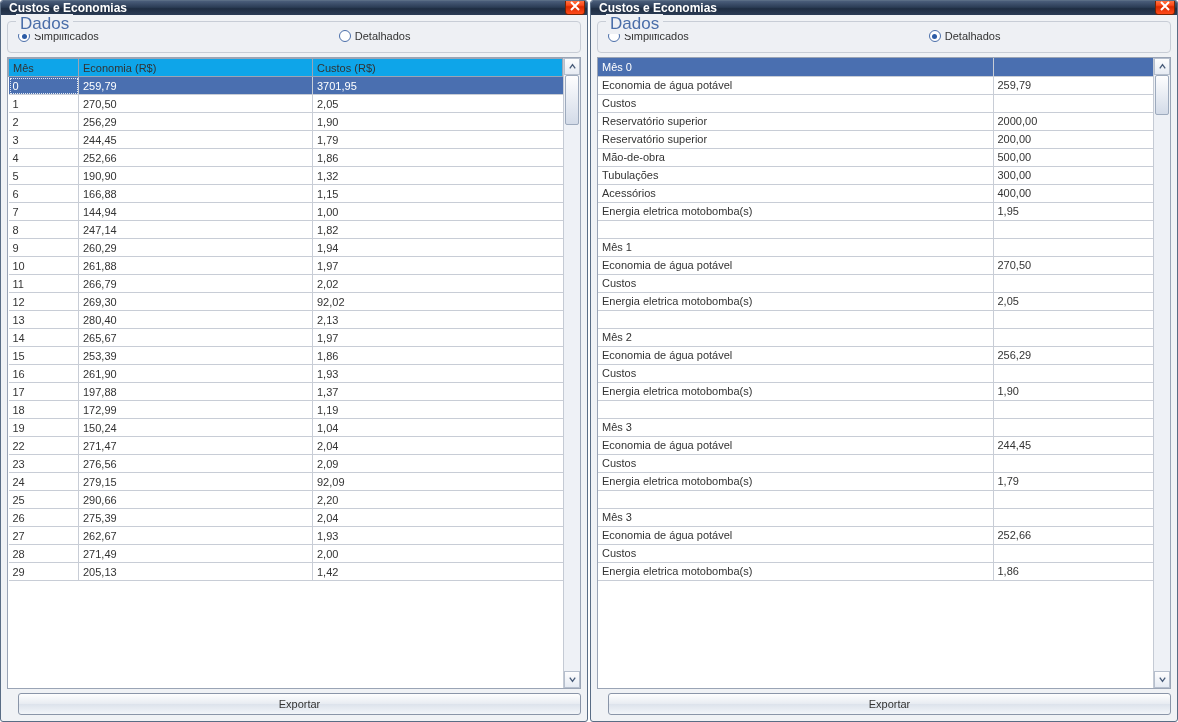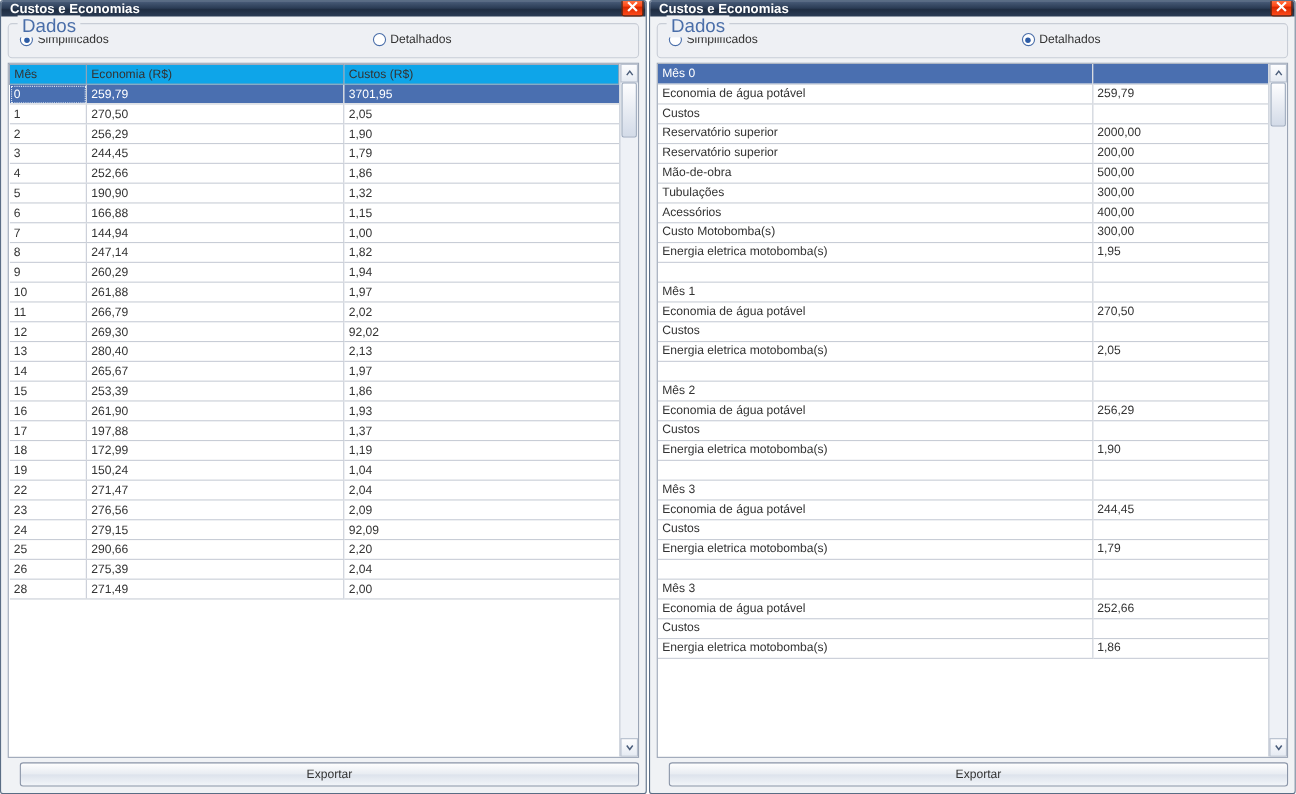--- a/index.html
+++ b/index.html
@@ -216,23 +216,33 @@
                   <td>25</td>
                   <td>290,66</td>
                   <td>2,20</td>
                 </tr>
                 <tr>
                   <td>26</td>
                   <td>275,39</td>
                   <td>2,04</td>
                 </tr>
                 <tr>
+                  <td>27</td>
+                  <td>262,67</td>
+                  <td>1,93</td>
+                </tr>
+                <tr>
                   <td>28</td>
                   <td>271,49</td>
                   <td>2,00</td>
+                </tr>
+                <tr>
+                  <td>29</td>
+                  <td>205,13</td>
+                  <td>1,42</td>
                 </tr>
               </tbody>
           </table>
         </div>
         <div class="scrollbar">
           <div class="sb-btn">
               <svg viewBox="0 0 10 10">
                 <path d="M2 7 L5 3 L8 7" fill="none" stroke="#4a5d7a" stroke-width="1.5"></path>
               </svg>
             </div>
@@ -311,24 +321,20 @@
                 </tr>
                 <tr>
                   <td>Tubulações</td>
                   <td class="val">300,00</td>
                 </tr>
                 <tr>
                   <td>Acessórios</td>
                   <td class="val">400,00</td>
                 </tr>
                 <tr>
-                  <td>Custo Motobomba(s)</td>
-                  <td class="val">300,00</td>
-                </tr>
-                <tr>
                   <td>Energia eletrica motobomba(s)</td>
                   <td class="val">1,95</td>
                 </tr>
                 <tr>
                   <td></td>
                   <td class="val"></td>
                 </tr>
                 <tr>
                   <td>Mês 1</td>
                   <td class="val"></td>

